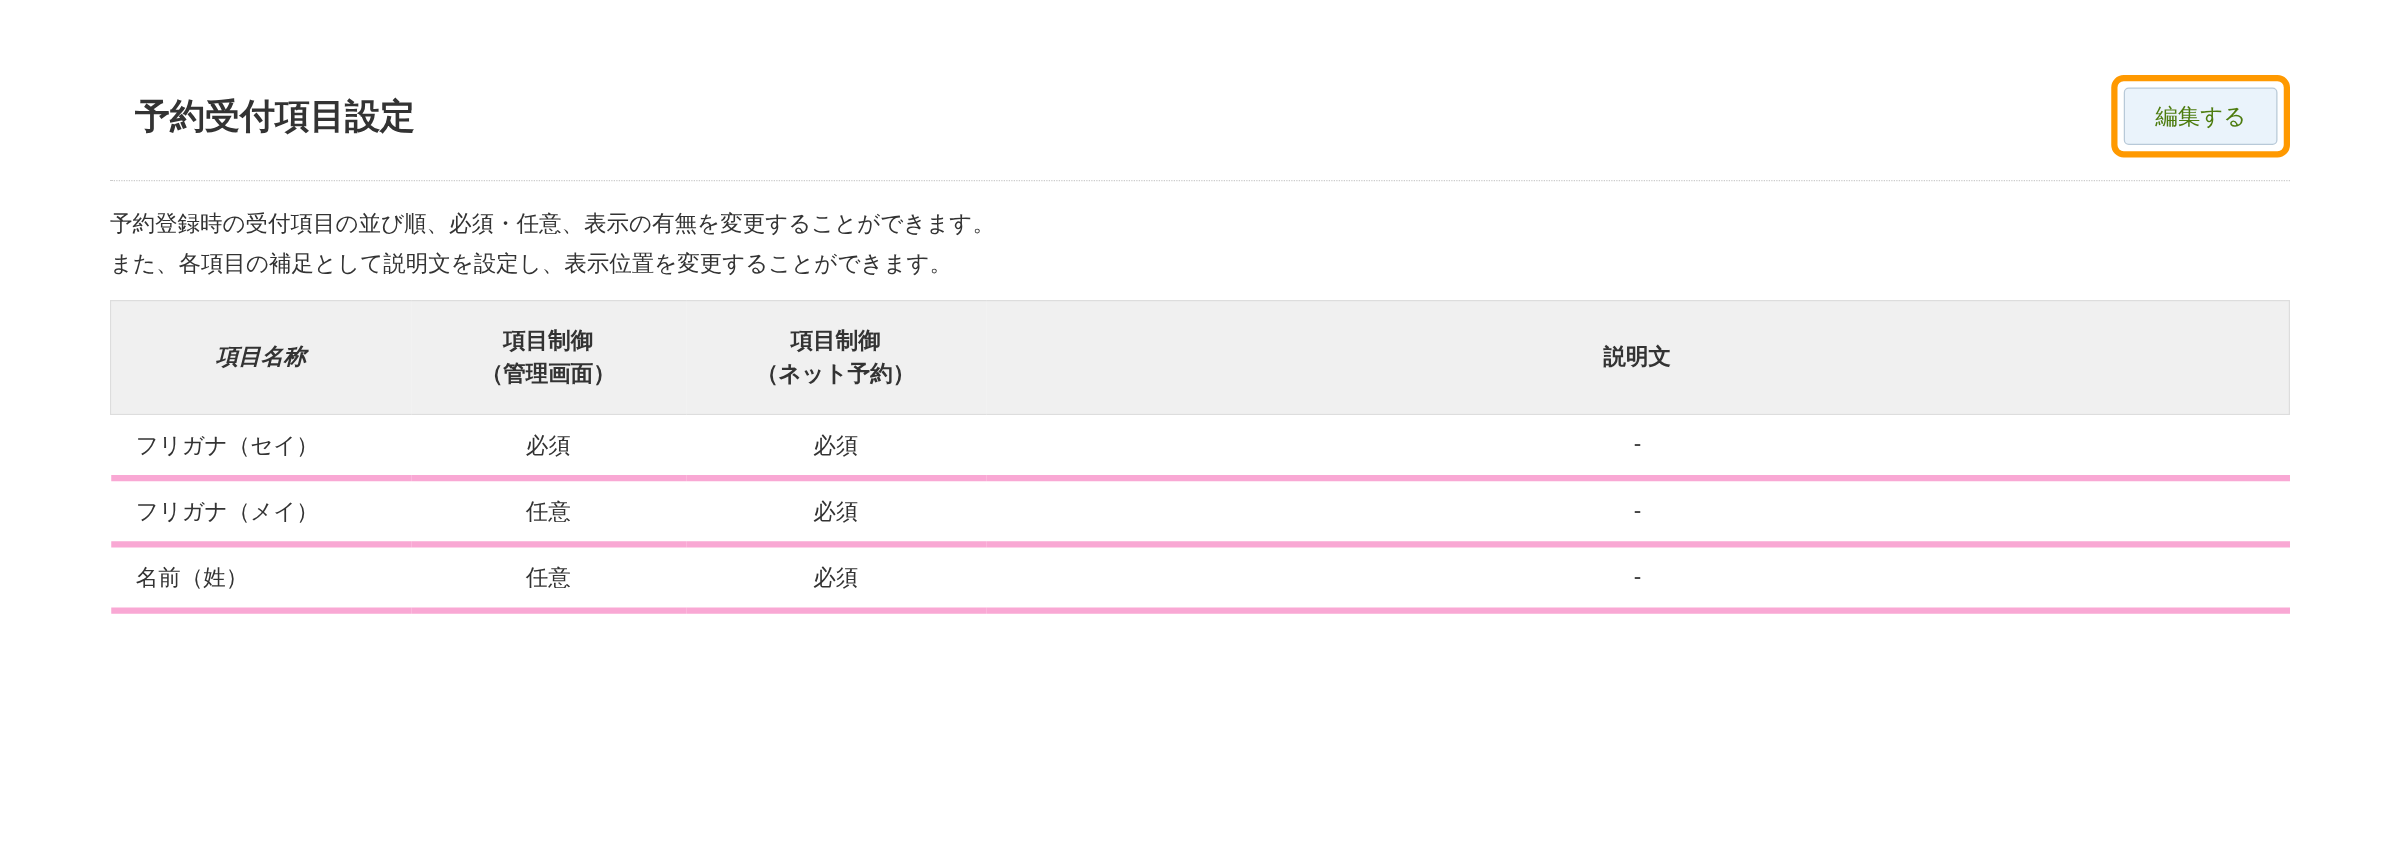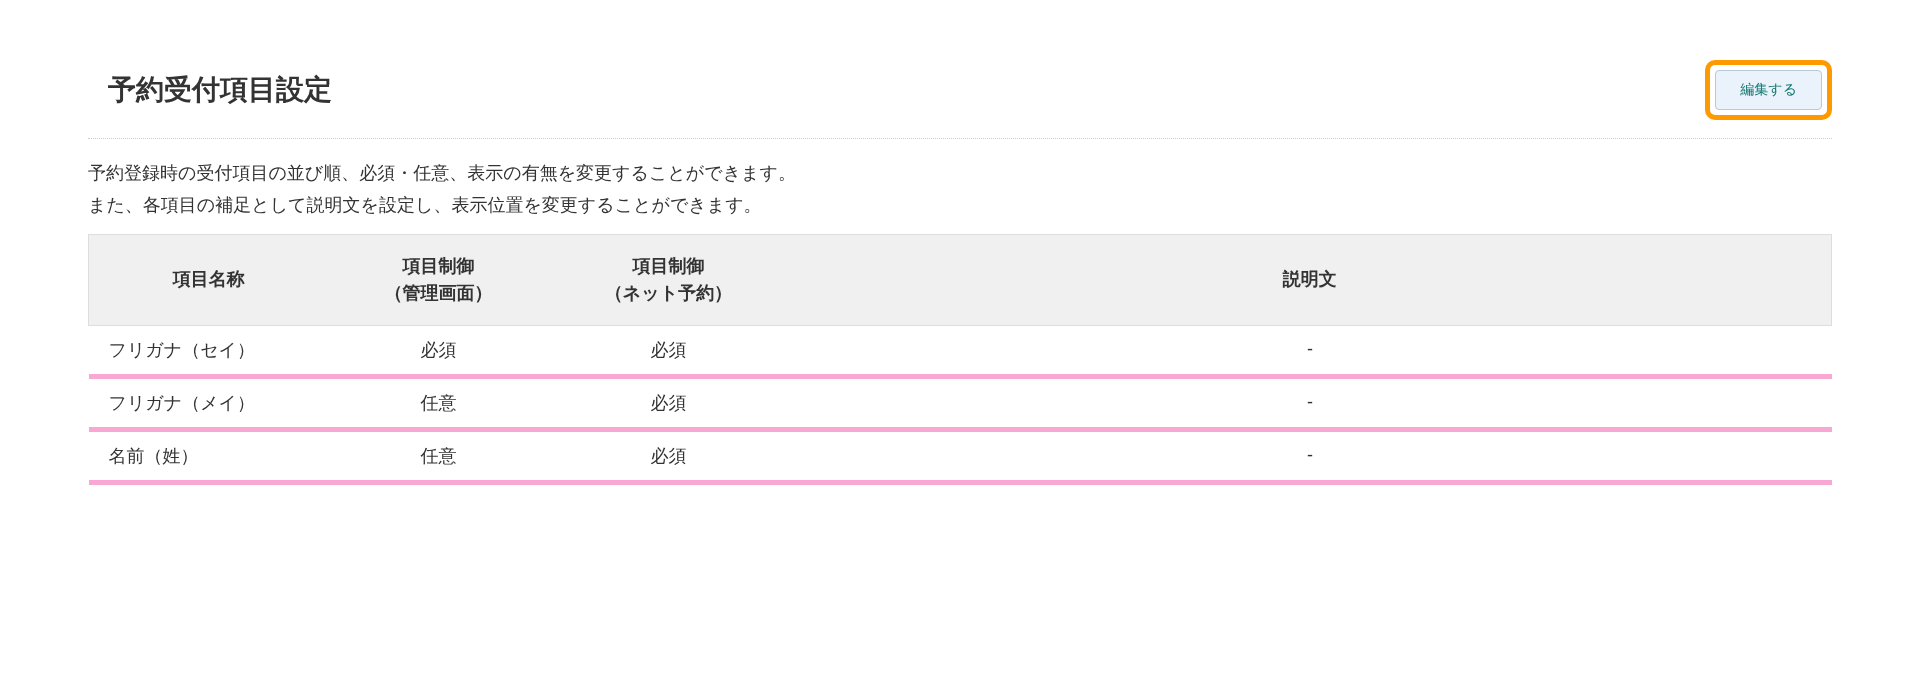--- a/index.html
+++ b/index.html
@@ -34,22 +34,22 @@
     }
     .edit-button-highlight {
       border: 5px solid #ff9900;
       border-radius: 10px;
       padding: 5px;
       display: inline-block;
     }
     .edit-button {
       background: #eaf3fb;
       border: 1px solid #b8c9d8;
-      color: #0f766e;
-      font-size: 14px;
+      color: #4d7c0f;
+      font-size: 18px;
       padding: 10px 24px;
       border-radius: 4px;
       cursor: pointer;
       font-family: Liberation Serif, serif;
     }
     .description {
       font-size: 18px;
       line-height: 1.8;
       color: #333333;
       margin-bottom: 12px;
@@ -65,20 +65,21 @@
       border-right: none;
       padding: 18px 10px;
       font-size: 18px;
       font-weight: 700;
       color: #333333;
       text-align: center;
       line-height: 1.5;
     }
     thead th:first-child {
       border-left: 1px solid #dddddd;
+      font-style: italic;
     }
     thead th:last-child {
       border-right: 1px solid #dddddd;
     }
     tbody td {
       border-bottom: 5px solid #f9a8d4;
       padding: 12px 10px;
       font-size: 18px;
       color: #333333;
       text-align: center;

